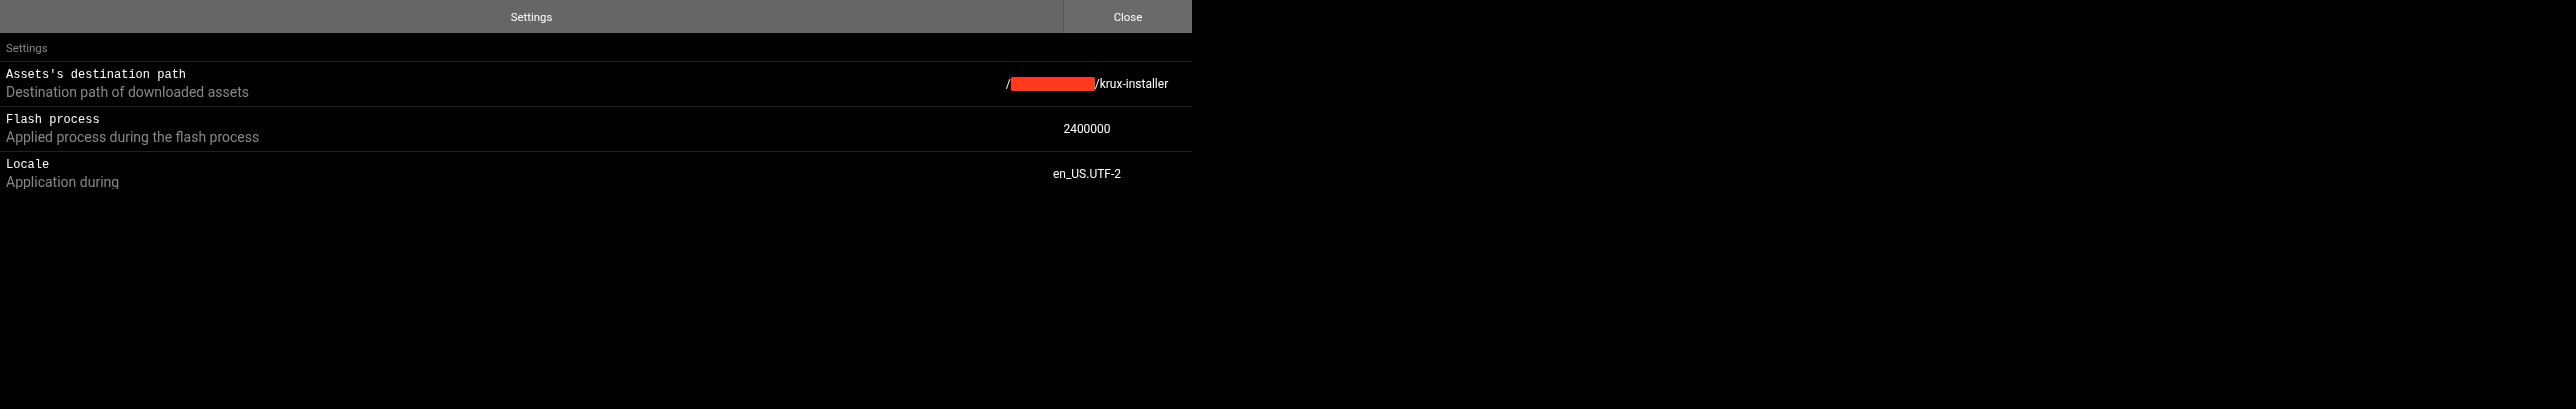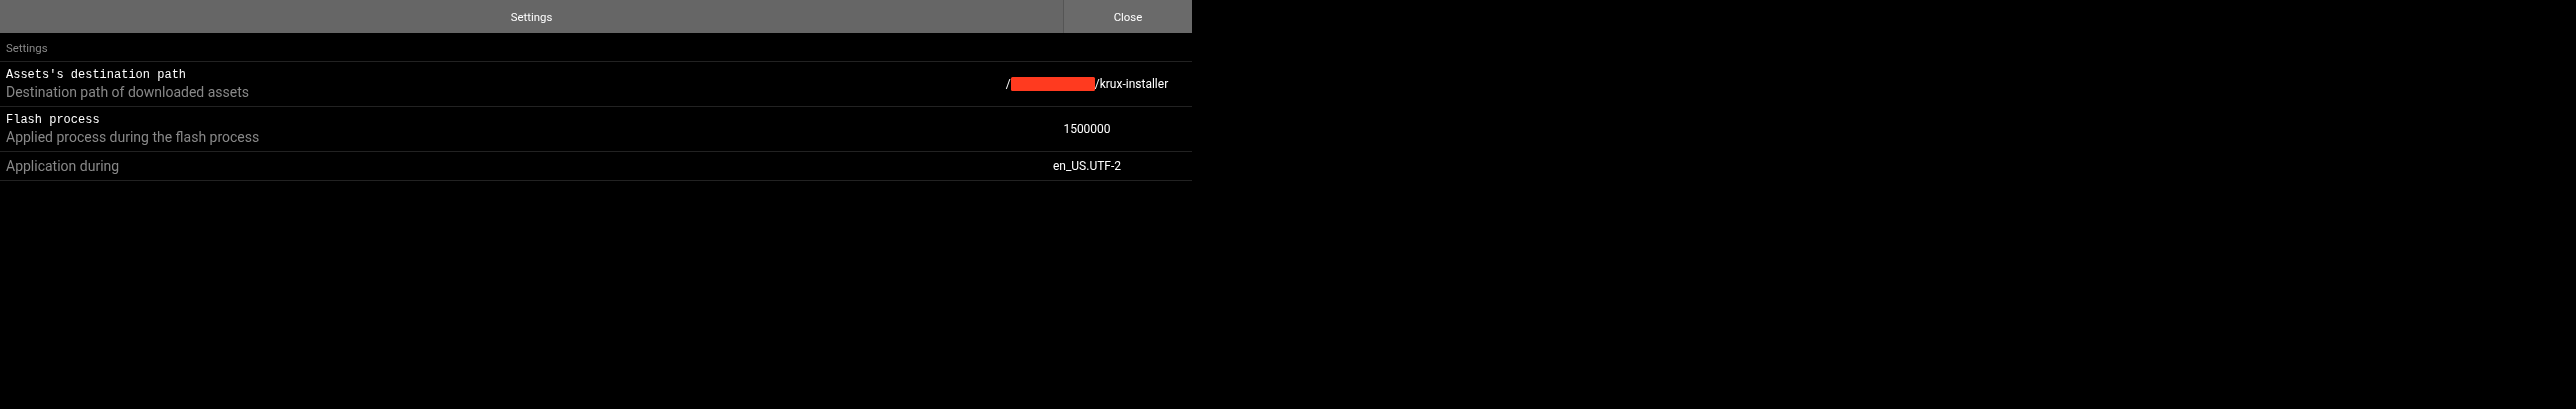--- a/index.html
+++ b/index.html
@@ -117,22 +117,23 @@
       <span class="redacted"></span>
       <span>/krux-installer</span>
   </div>
 </div>
 
 <div class="setting-row">
   <div class="setting-info">
     <div class="setting-title">Flash process</div>
     <div class="setting-description">Applied process during the flash process</div>
   </div>
-  <div class="setting-value">1500000</div>
+  <div class="setting-value">2400000</div>
 </div>
 
 <div class="setting-row">
   <div class="setting-info">
+    <div class="setting-title">Locale</div>
     <div class="setting-description">Application during</div>
   </div>
   <div class="setting-value">en_US.UTF-2</div>
 </div>
 
 
 </body></html>

